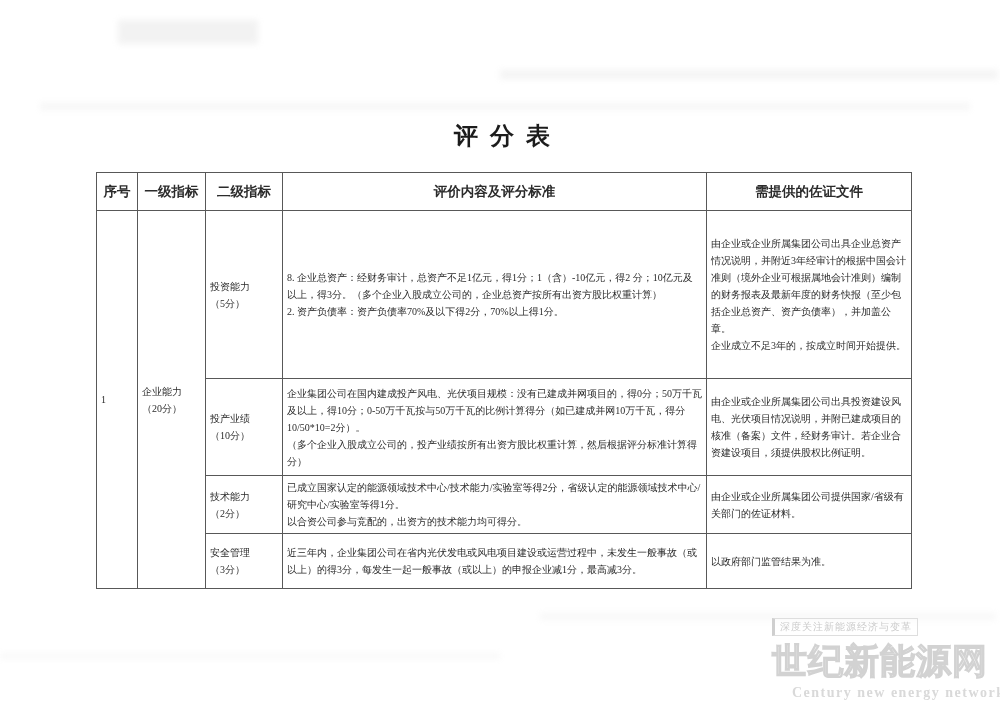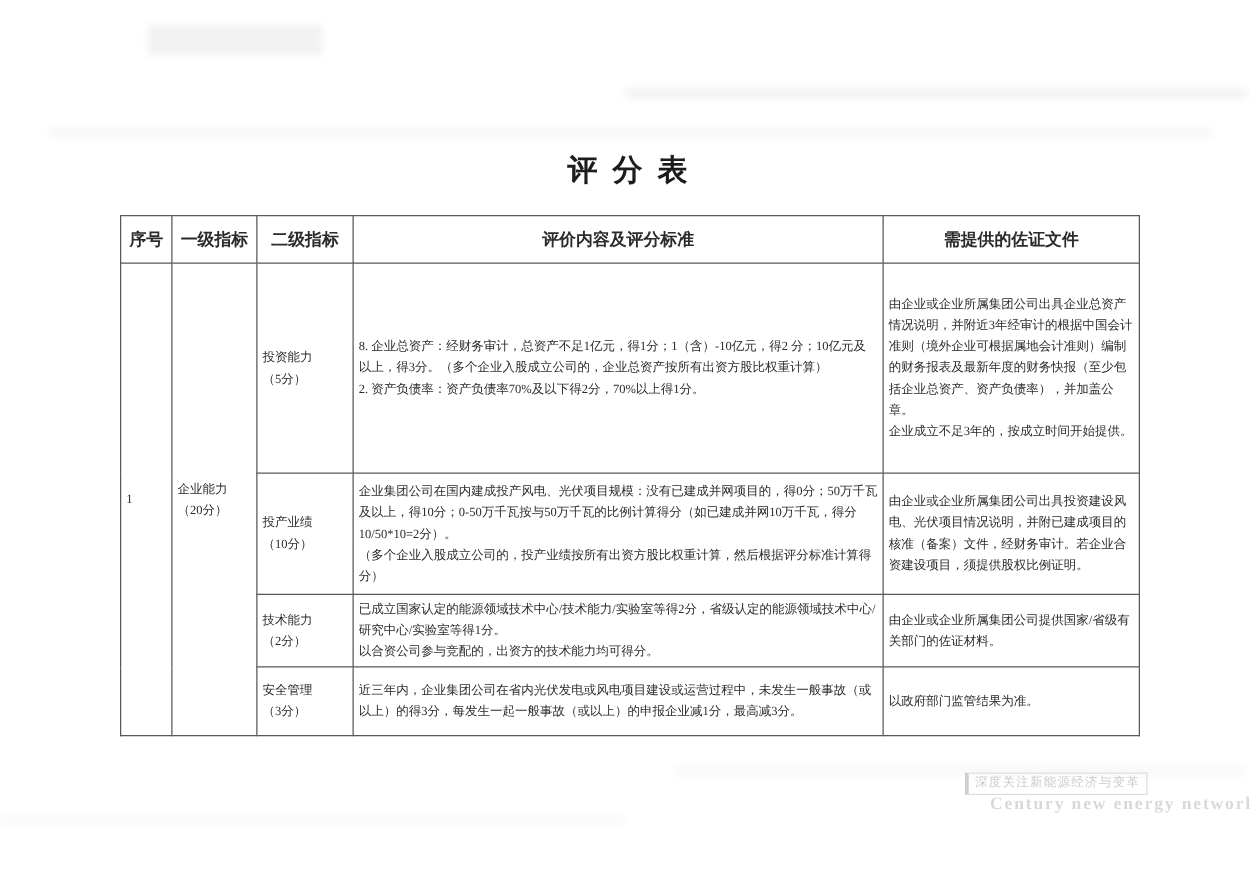--- a/index.html
+++ b/index.html
@@ -92,16 +92,17 @@
         <td class="center">安全管理
 （3分）</td>
         <td class="text">近三年内，企业集团公司在省内光伏发电或风电项目建设或运营过程中，未发生一般事故（或以上）的得3分，每发生一起一般事故（或以上）的申报企业减1分，最高减3分。</td>
         <td class="text">以政府部门监管结果为准。</td>
       </tr>
     </tbody>
   </table>
 
   <div class="watermark">
     <div class="wm-badge">深度关注新能源经济与变革</div>
+    <div class="wm-title">世纪新能源网</div>
     <div class="wm-sub">Century new energy network</div>
   </div>
 
 </div>
 
 </body></html>

